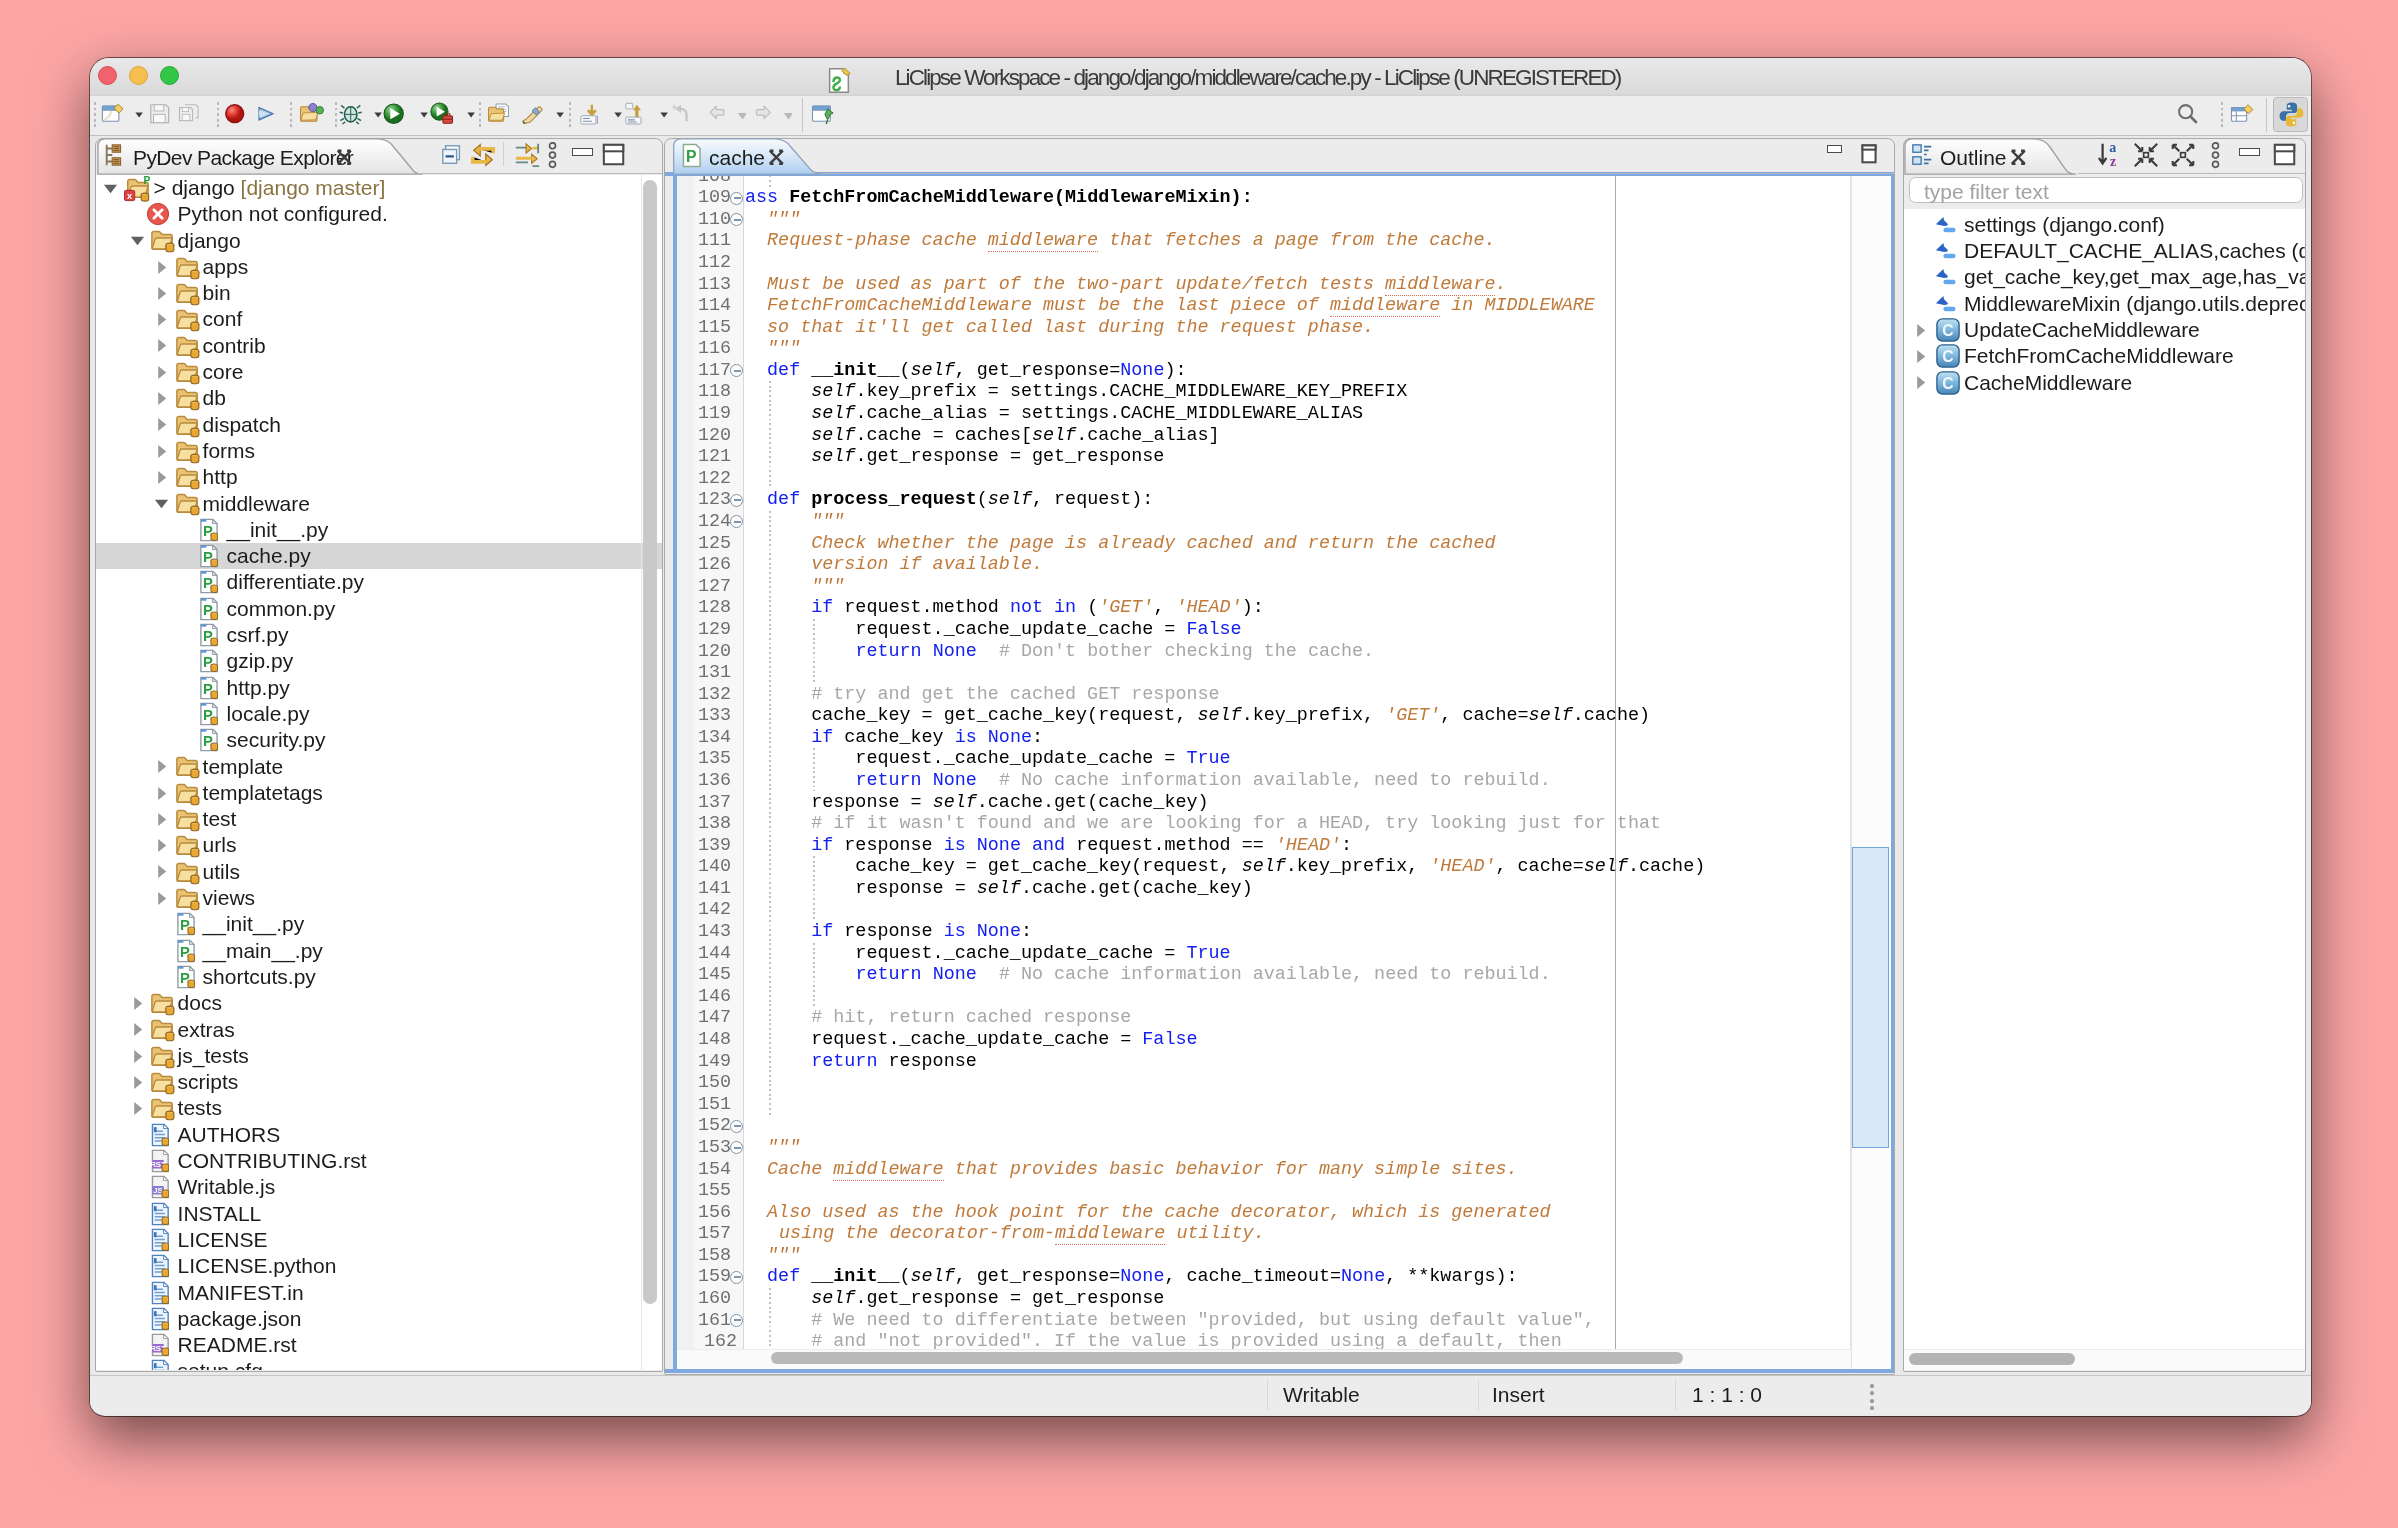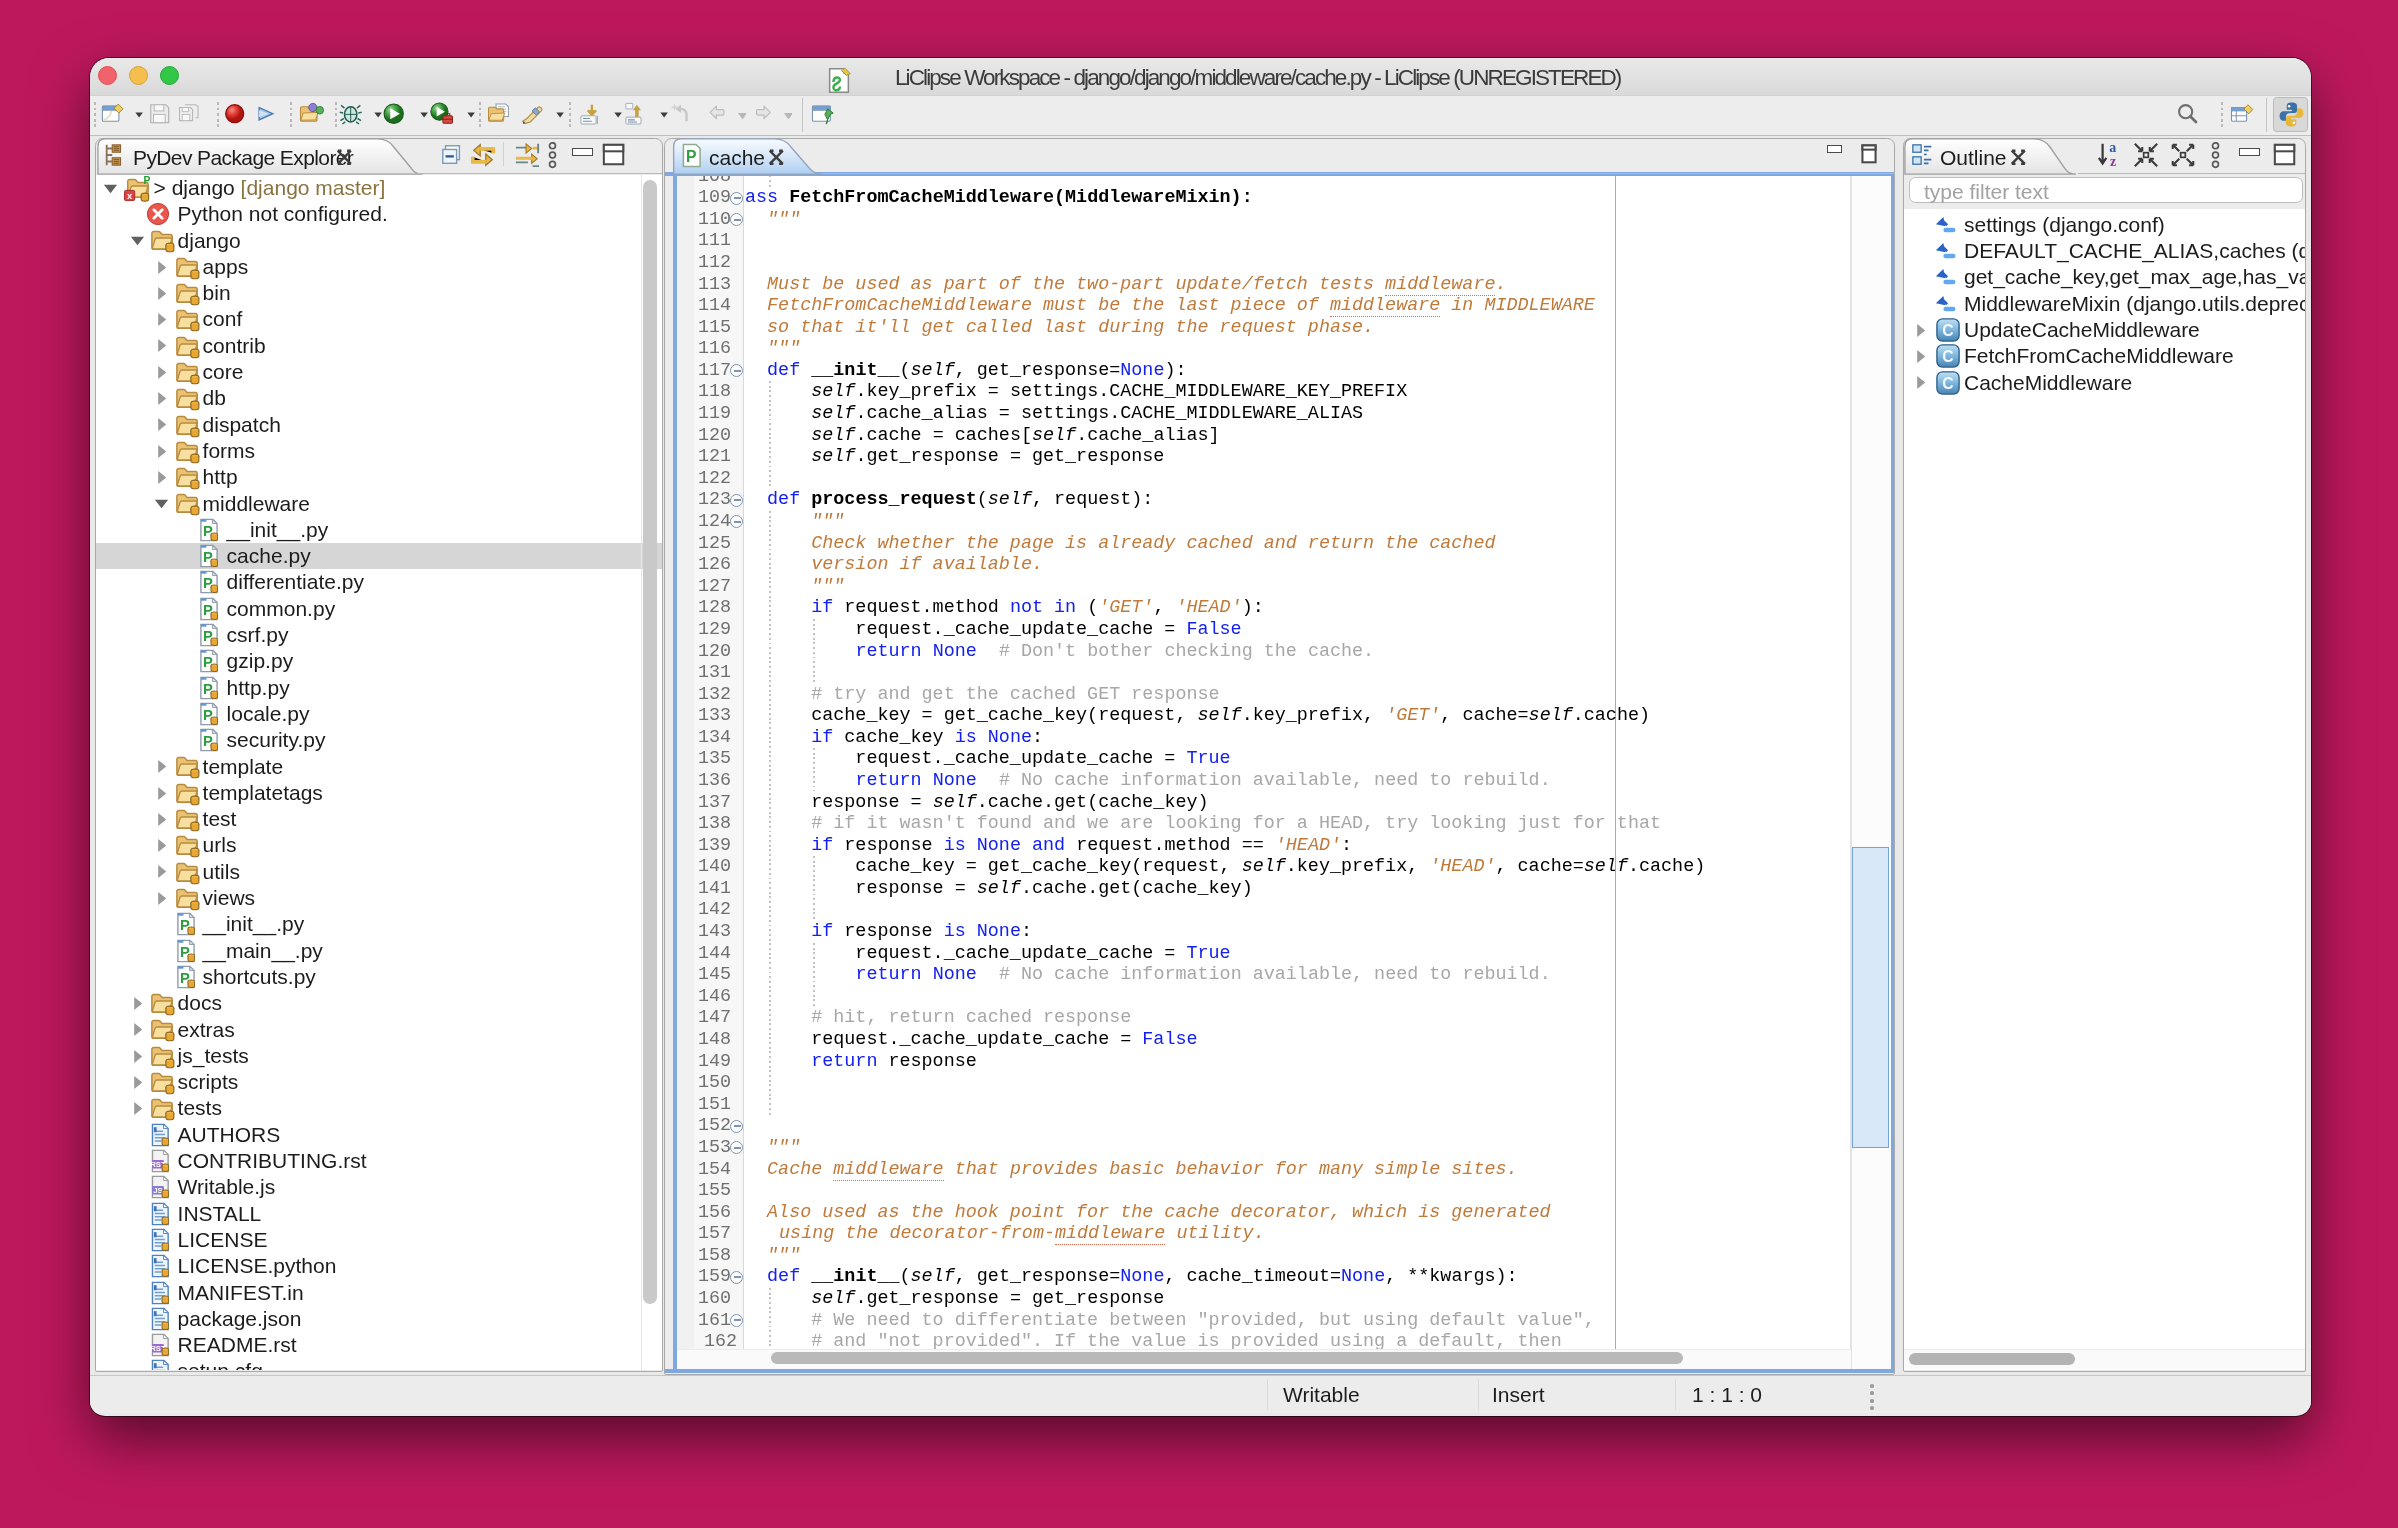--- a/index.html
+++ b/index.html
@@ -1,15 +1,15 @@
 <!DOCTYPE html>
 <html style="font-size:15px"><head><meta charset="utf-8"><style>
 html,body{margin:0;padding:0;background:#000;width:2399px;height:1528px;overflow:hidden}
 *{box-sizing:border-box}
-#page{position:relative;width:2399px;height:1528px;background:#be185d;font-family:"Liberation Sans",sans-serif}
+#page{position:relative;width:2399px;height:1528px;background:#fca5a5;font-family:"Liberation Sans",sans-serif}
 #win{position:absolute;left:90px;top:58px;width:2221px;height:1358px;background:#e9e9e9;border-radius:19px 19px 15px 15px;box-shadow:0 0 0 0.9px rgba(0,0,0,0.55),0 22.5px 56px rgba(0,0,0,0.55);overflow:hidden}
 .abs{position:absolute}
 .mono{font-family:"Liberation Mono",monospace;font-size:18.4px;line-height:21.5px;white-space:pre;color:#000}
 .k{color:#1420ef}
 .c{color:#a7a7a7}
 .d{color:#c07a3a;font-style:italic}
 .s{color:#c07a3a;font-style:italic}
 .b{font-weight:bold}
 .i{font-style:italic}
 .u{color:#c07a3a;font-style:italic;border-bottom:1.9px dotted #e06a50}
@@ -799,20 +799,21 @@
         <div class="abs lnum" style="left:18px;top:-10.3px;width:36px">108</div>
         <div class="abs lnum" style="left:18px;top:11.2px;width:36px">109</div>
         <div class="abs" style="left:53px;top:15.5px;width:13px;height:13px;border:1.4px solid #7d95b0;border-radius:50%;background:#fdfdfd"></div>
         <div class="abs" style="left:57px;top:21px;width:6.6px;height:1.9px;background:#7d95b0"></div>
         <div class="abs mono" style="left:68px;top:11.2px"><span class="k">ass</span> <span class="b">FetchFromCacheMiddleware(MiddlewareMixin):</span></div>
         <div class="abs lnum" style="left:18px;top:33px;width:36px">110</div>
         <div class="abs" style="left:53px;top:37px;width:13px;height:13px;border:1.4px solid #7d95b0;border-radius:50%;background:#fdfdfd"></div>
         <div class="abs" style="left:57px;top:43px;width:6.6px;height:1.9px;background:#7d95b0"></div>
         <div class="abs mono" style="left:68px;top:33px"><span class="d">  """</span></div>
         <div class="abs lnum" style="left:18px;top:54px;width:36px">111</div>
+        <div class="abs mono" style="left:68px;top:54px"><span class="d">  Request-phase cache </span><span class="u">middleware</span><span class="d"> that fetches a page from the cache.</span></div>
         <div class="abs lnum" style="left:18px;top:76px;width:36px">112</div>
         <div class="abs lnum" style="left:18px;top:98px;width:36px">113</div>
         <div class="abs mono" style="left:68px;top:98px"><span class="d">  Must be used as part of the two-part update/fetch tests </span><span class="u">middleware</span><span class="d">.</span></div>
         <div class="abs lnum" style="left:18px;top:119px;width:36px">114</div>
         <div class="abs mono" style="left:68px;top:119px"><span class="d">  FetchFromCacheMiddleware must be the last piece of </span><span class="u">middleware</span><span class="d"> in MIDDLEWARE</span></div>
         <div class="abs lnum" style="left:18px;top:141px;width:36px">115</div>
         <div class="abs mono" style="left:68px;top:141px"><span class="d">  so that it'll get called last during the request phase.</span></div>
         <div class="abs lnum" style="left:18px;top:162px;width:36px">116</div>
         <div class="abs mono" style="left:68px;top:162px"><span class="d">  """</span></div>
         <div class="abs lnum" style="left:18px;top:184px;width:36px">117</div>

